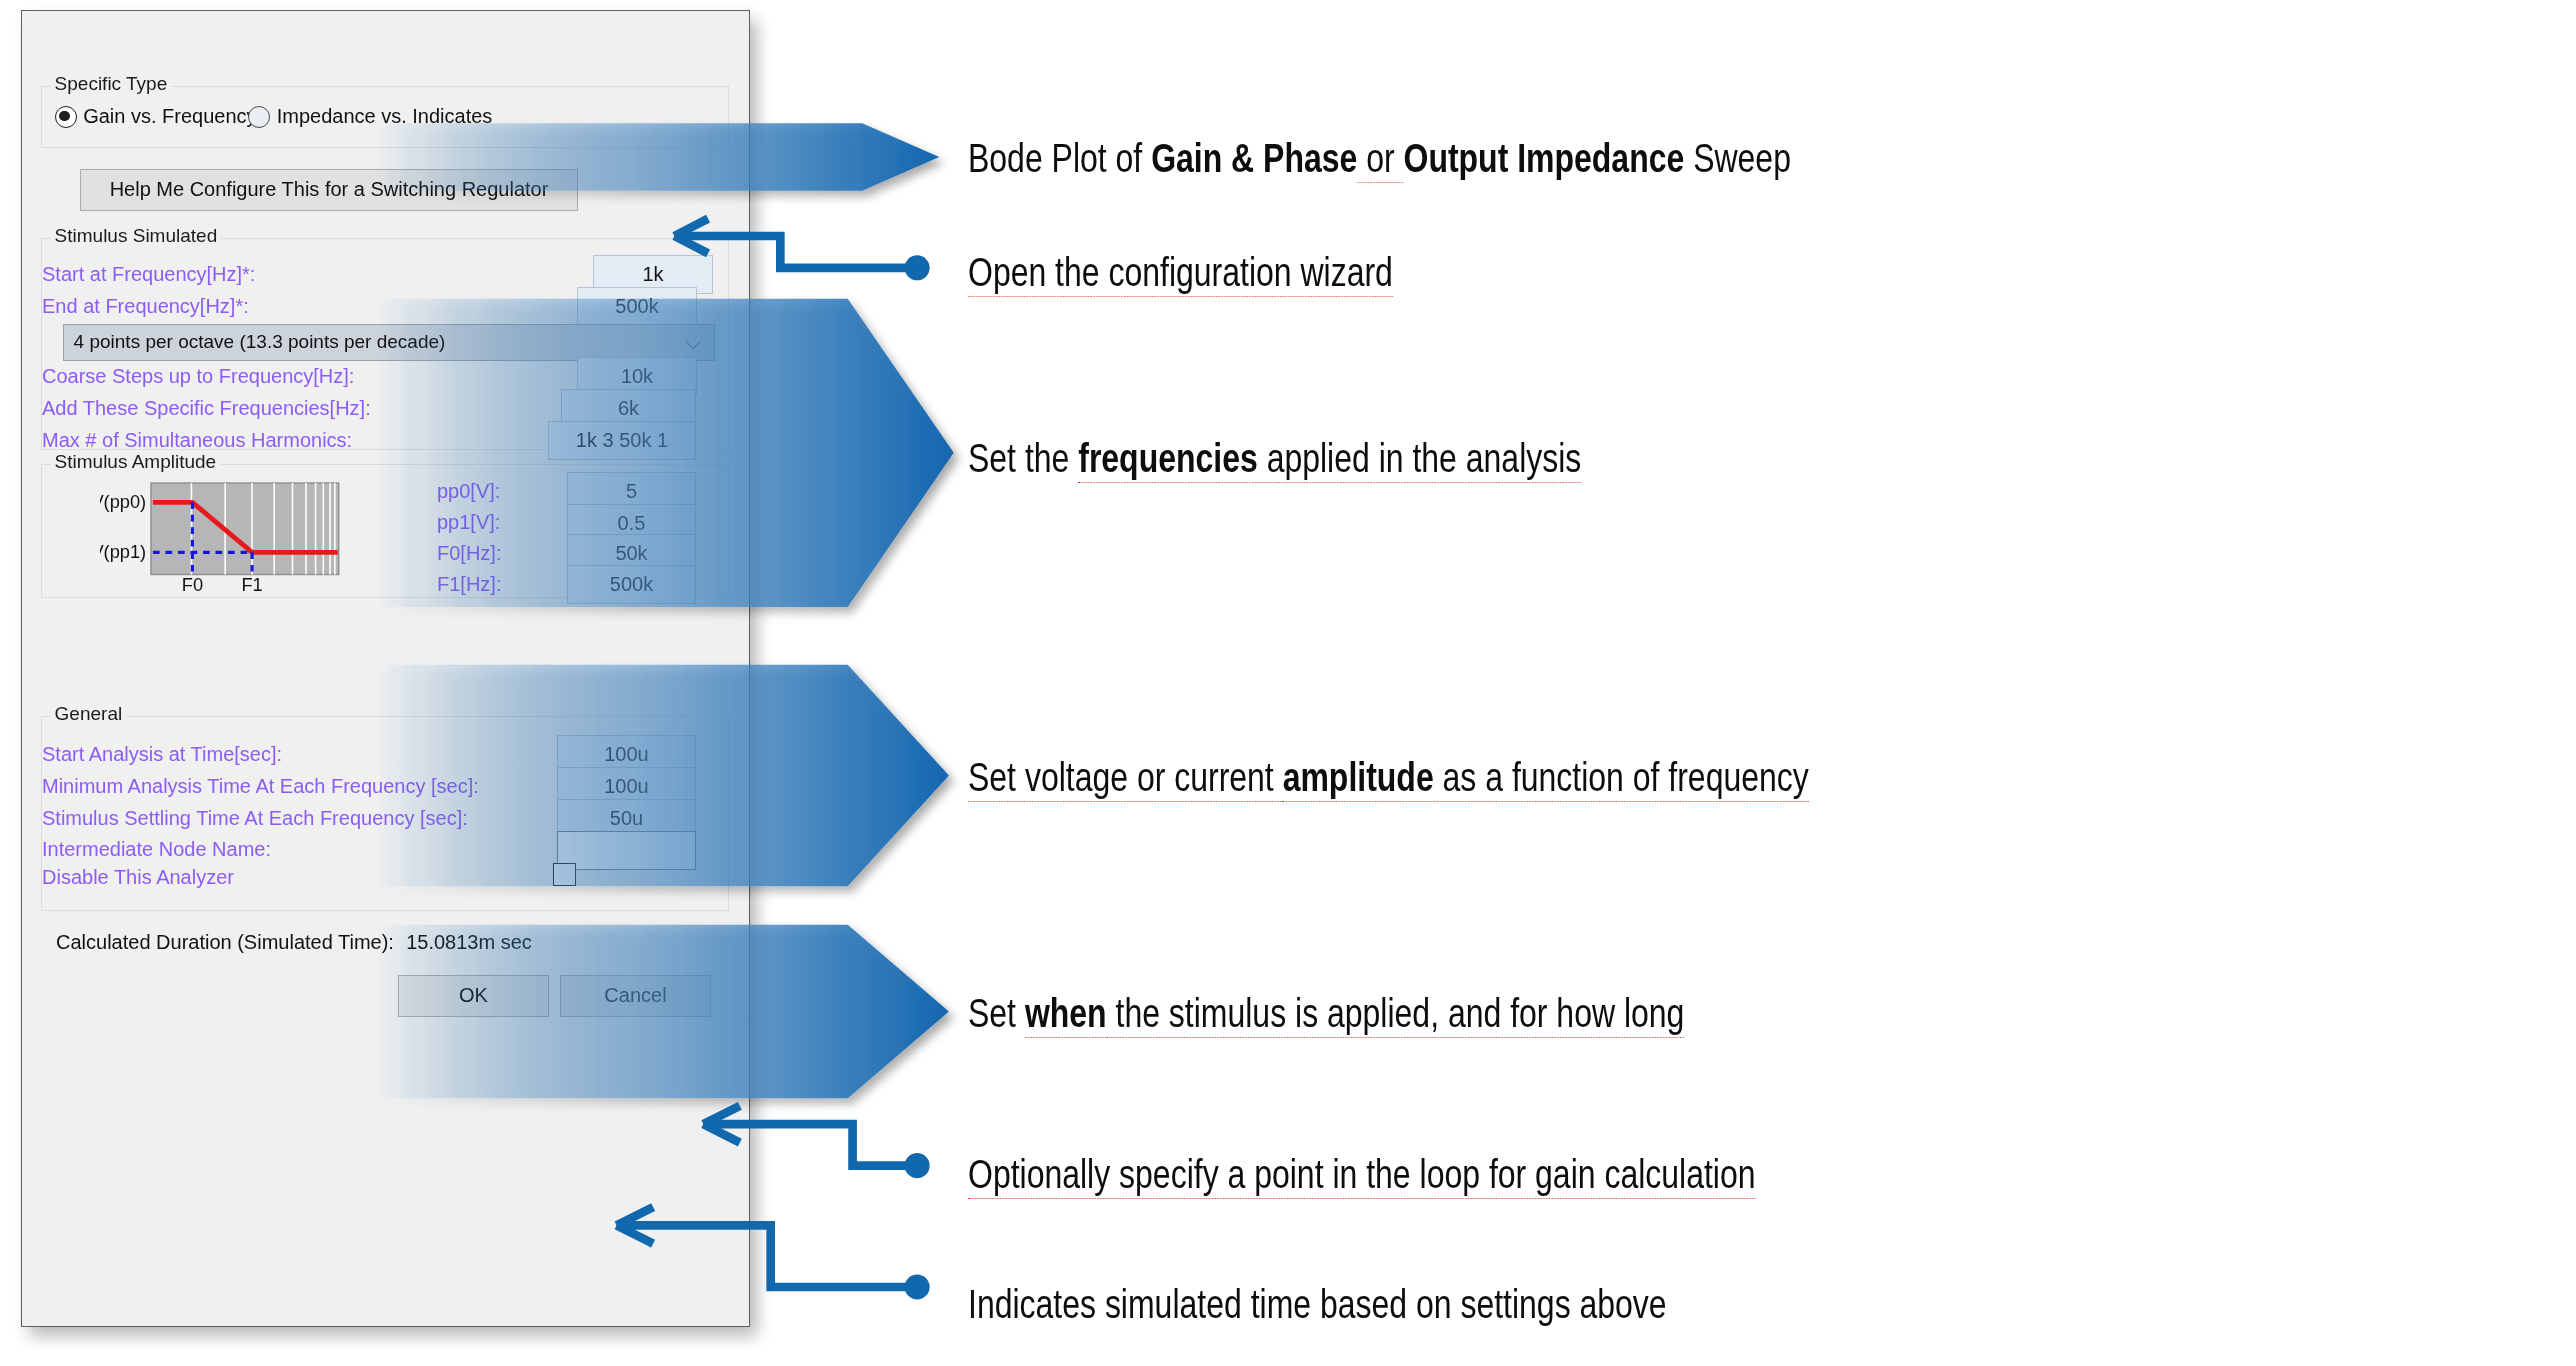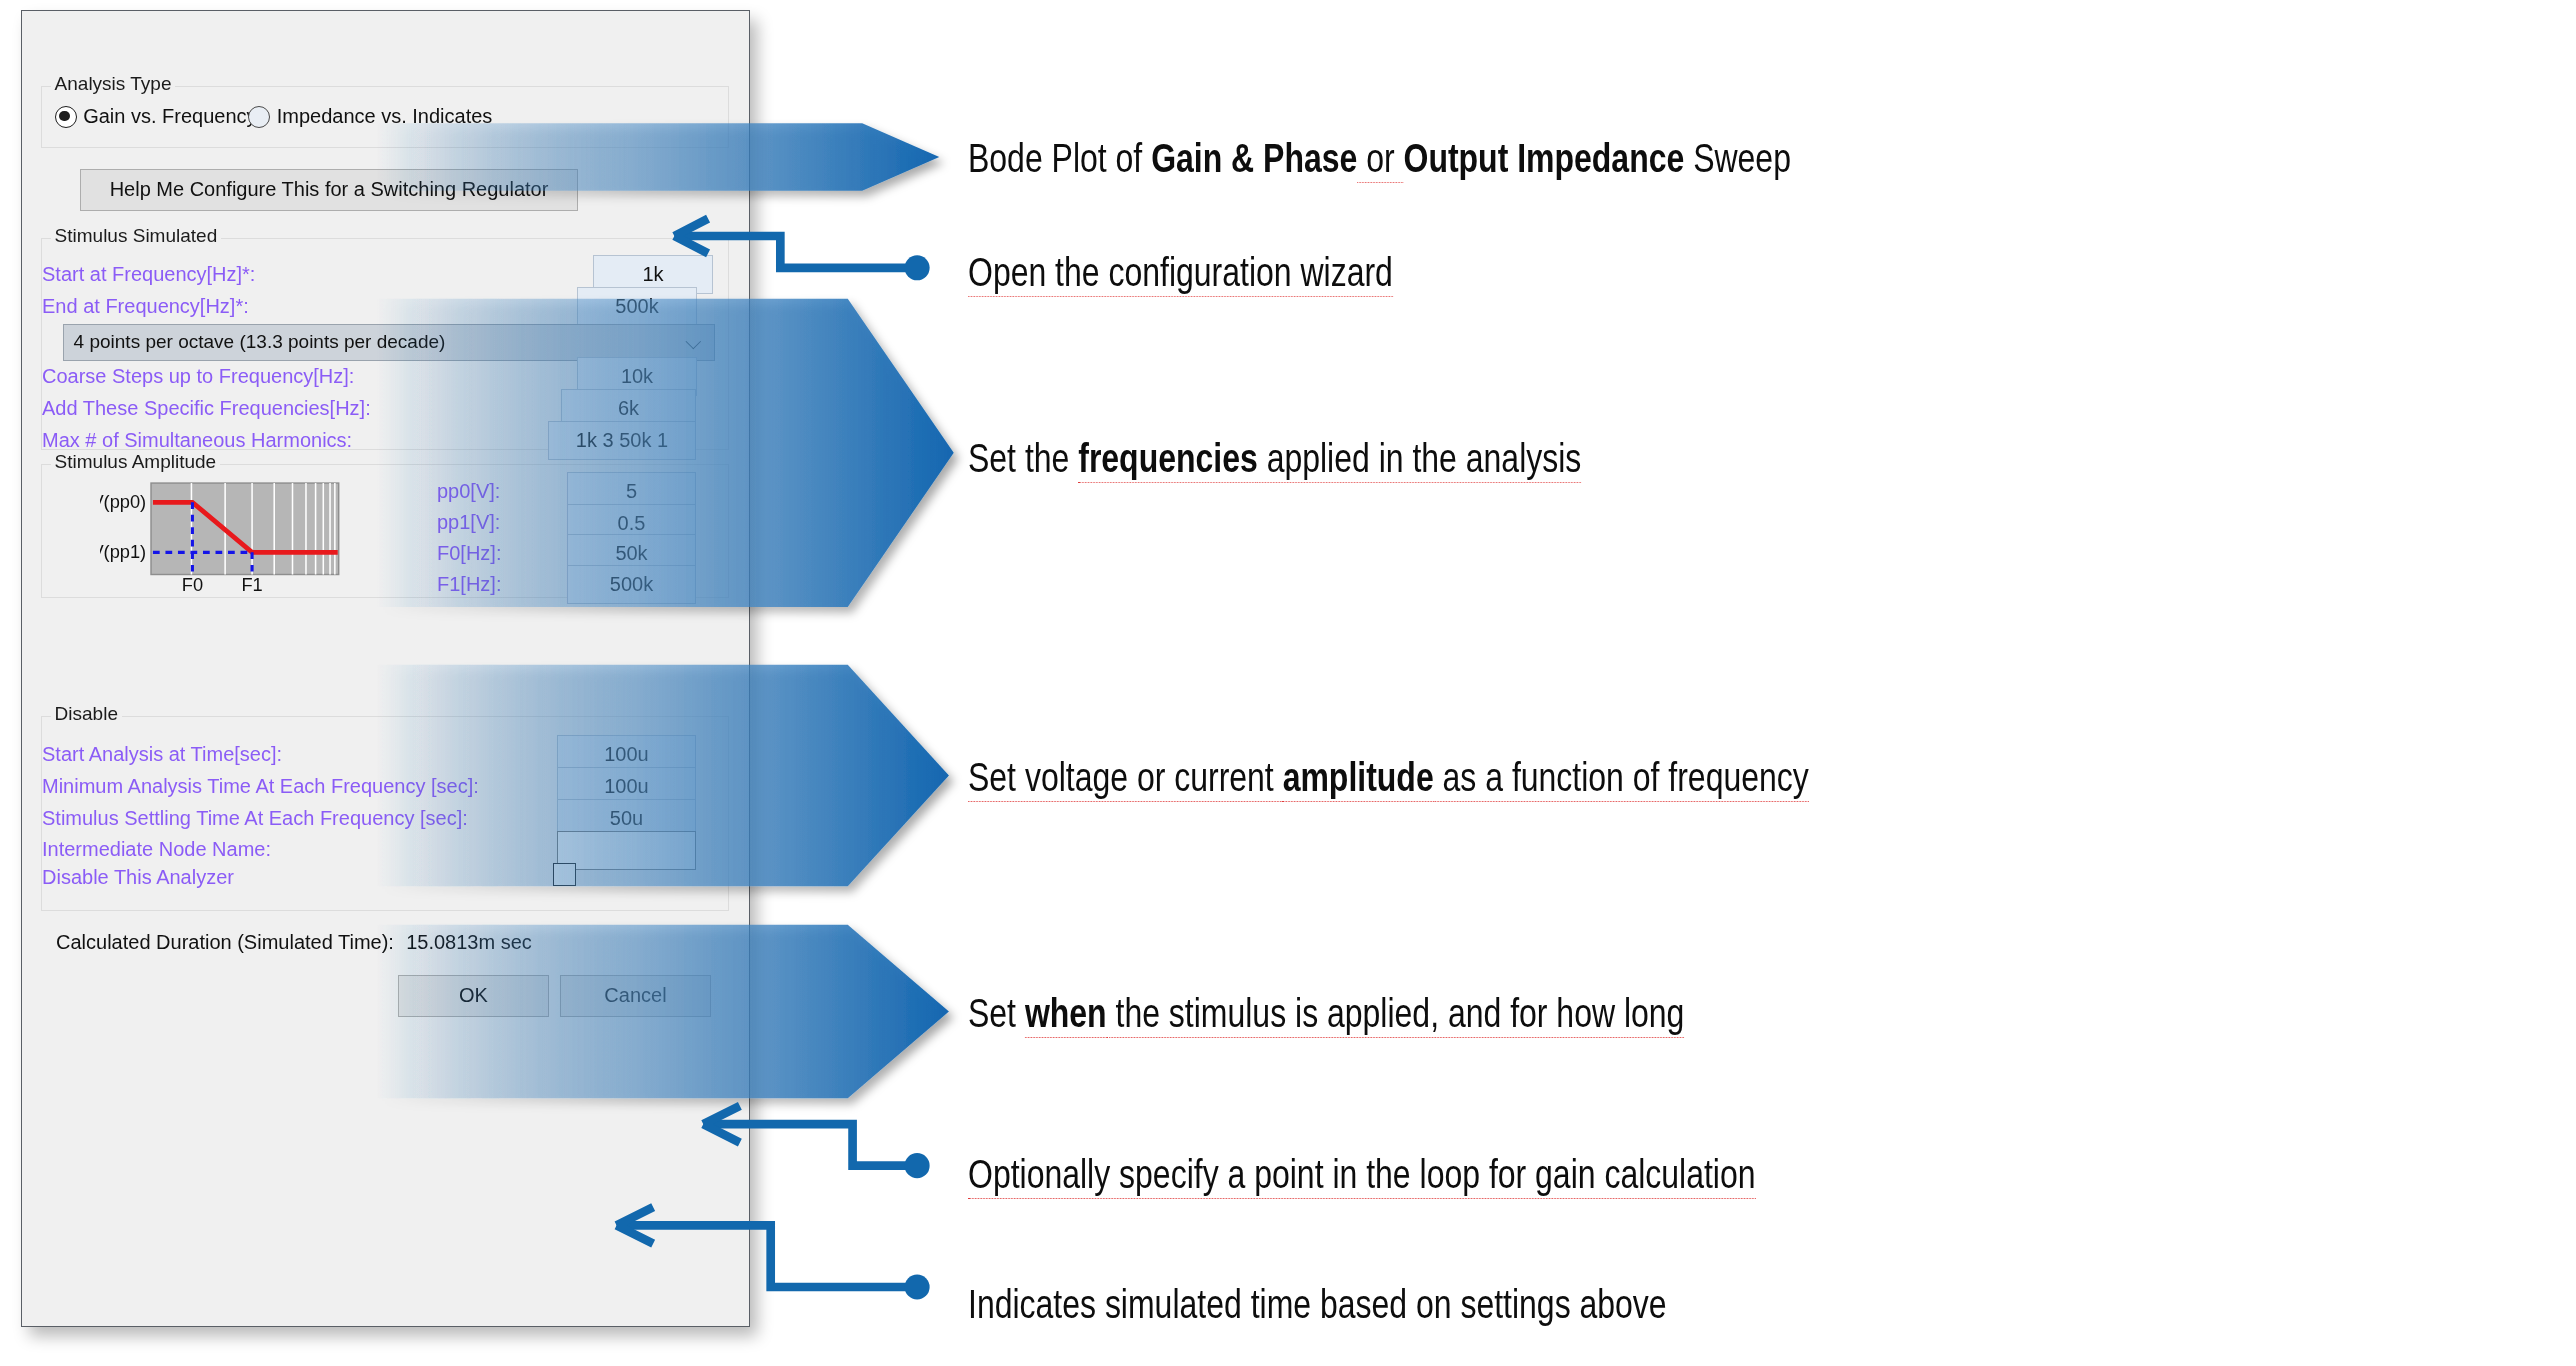--- a/index.html
+++ b/index.html
@@ -64,21 +64,21 @@
 </style>
 </head>
 <body>
 
 <div id="dialog">
 
 
   <div id="dlgbody">
 
     <div class="group" style="left:19px;top:17.3px;width:686px;height:60px;">
-      <div class="glabel">Analysis Type</div>
+      <div class="glabel">Specific Type</div>
       <div class="radio-wrap" style="left:12.5px;top:18.3px;">
         <span class="radio on"></span>
         <span class="radio-label">Gain vs. Frequency</span>
       </div>
       <div class="radio-wrap" style="left:206px;top:18.3px;">
         <span class="radio off"></span>
         <span class="radio-label">Impedance vs. Indicates</span>
       </div>
     </div>
 
@@ -164,21 +164,21 @@
         <span>50k</span>
       </div>
 
       <div class="rowlabel" style="left:395px;top:108px;width:116px;">F1[Hz]:</div>
       <div class="field" style="left:525px;top:100px;width:127px;">
         <span>500k</span>
       </div>
     </div>
 
     <div class="group" style="left:19px;top:647px;width:686px;height:193px;">
-      <div class="glabel">Disable</div>
+      <div class="glabel">General</div>
 
       <div class="rowlabel" style="left:0;top:26px;width:501px;">Start Analysis at Time[sec]:</div>
       <div class="field" style="left:515px;top:18.3px;width:137px;">
         <span>100u</span>
       </div>
 
       <div class="rowlabel" style="left:0;top:58px;width:501px;">Minimum Analysis Time At Each Frequency [sec]:</div>
       <div class="field" style="left:515px;top:50px;width:137px;">
         <span>100u</span>
       </div>

